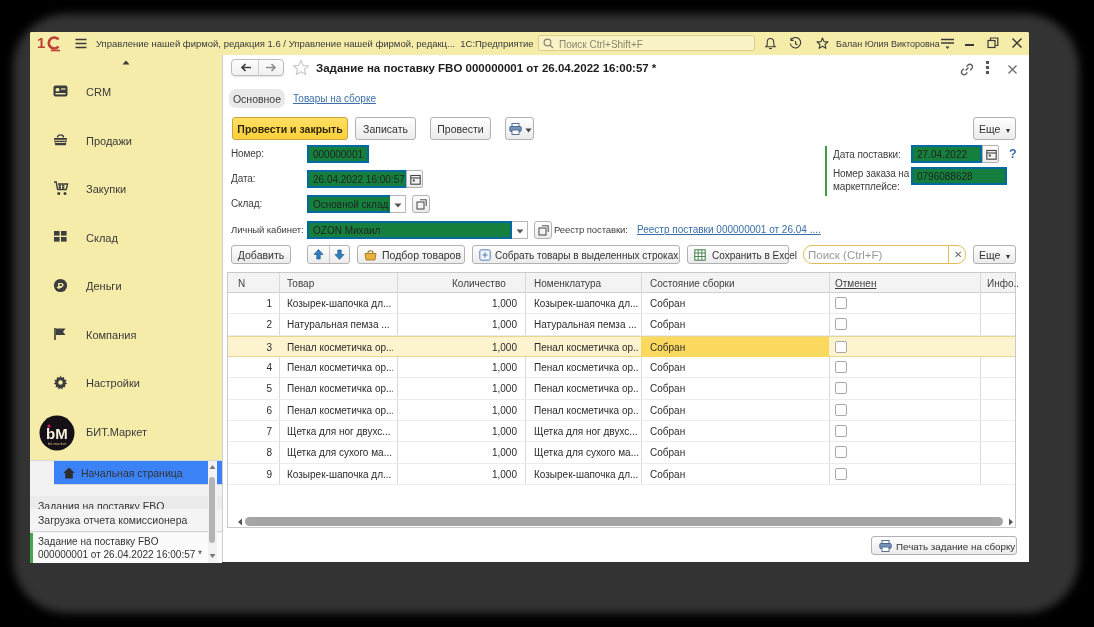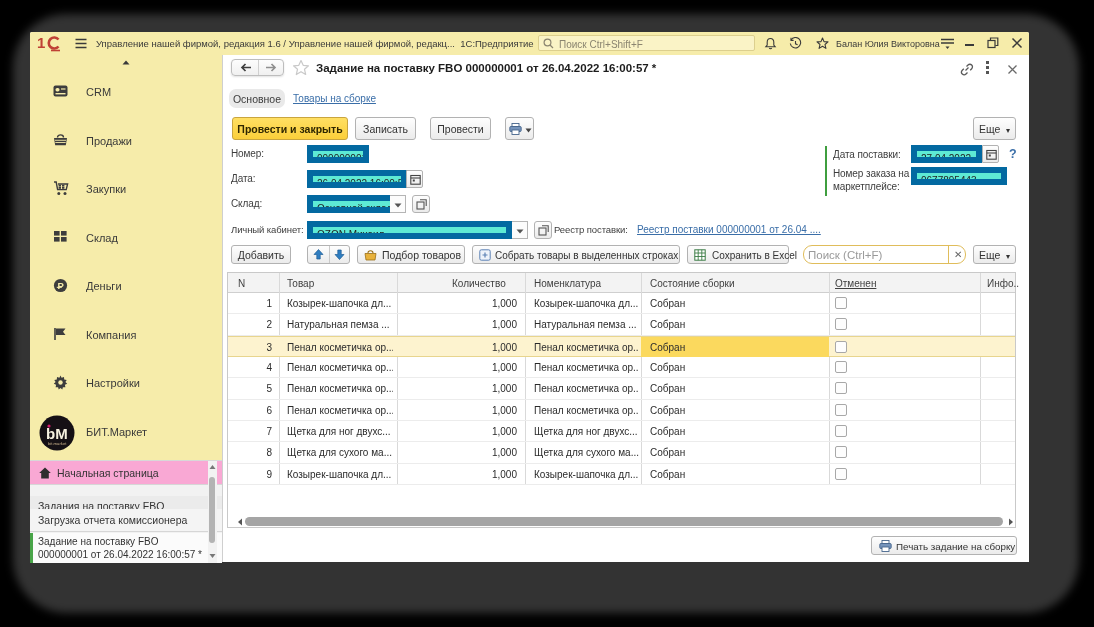--- a/index.html
+++ b/index.html
@@ -18,21 +18,21 @@
 .mitem{position:absolute;left:0;width:192px;height:20px;}
 .mitem .lbl{position:absolute;left:56px;top:4px;font-size:11px;color:#3a3a3a;}
 .mitem svg{position:absolute;left:23px;top:2px;}
 
 #navp{position:absolute;left:0;top:428px;width:192px;height:102px;background:#f2f2f2;border-top:1px solid #d8d8d8;}
 .nrow{position:absolute;left:0;width:192px;font-size:10.5px;color:#333;}
 
 #main{position:absolute;left:192px;top:23px;width:807px;height:507px;background:#fff;border-left:1px solid #cfcfcf;}
 .btn{position:absolute;border:1px solid #b2b2b2;border-radius:3px;background:linear-gradient(#fefefe,#ebebeb);
   font-size:10.5px;color:#333;text-align:center;white-space:nowrap;}
-.inp{position:absolute;border:6px solid #0369a1;background:#5eead4;font-size:10px;color:#222;
+.inp{position:absolute;border:2px solid #0369a1;background:#15803d;font-size:10px;color:#222;
   padding:2px 0 0 4px;white-space:nowrap;overflow:hidden;}
 .lab{position:absolute;font-size:10px;color:#3d3d3d;white-space:nowrap;letter-spacing:-0.1px;}
 .lnk{position:absolute;font-size:10px;color:#3a6ea8;text-decoration:underline;white-space:nowrap;}
 
 #tbl{position:absolute;left:4px;top:217px;width:789px;height:256px;border:1px solid #c9c9c9;background:#fff;}
 #thead{position:absolute;left:0;top:0;width:787px;height:20px;background:#f3f3f3;border-bottom:1px solid #cfcfcf;}
 .hc{position:absolute;top:5px;font-size:10px;color:#3f3f3f;white-space:nowrap;}
 .vline{position:absolute;top:0;width:1px;background:#d9d9d9;}
 .trow{position:absolute;left:0;width:787px;height:22px;border-bottom:1px solid #ececec;font-size:10px;color:#2b2b2b;}
 .tc{position:absolute;top:5px;white-space:nowrap;overflow:hidden;}
@@ -167,21 +167,21 @@
       <svg style="position:absolute;left:9px;top:0;" width="36" height="36" viewBox="0 0 36 36">
         <circle cx="18" cy="18" r="17.5" fill="#151015"></circle>
         <text x="7" y="24" font-family="Liberation Sans" font-size="15" font-weight="bold" fill="#f5f0df">bM</text>
         <circle cx="10" cy="11" r="1.6" fill="#d2196b"></circle>
         <text x="9" y="30" font-family="Liberation Sans" font-size="4.2" fill="#c9b08a">bit.market</text>
       </svg>
       <div class="lbl" style="top:11px;">БИТ.Маркет</div>
     </div>
   </div>
   <div id="navp">
-    <div class="nrow" style="top:0;height:24px;background:#f9a8d4;border-bottom:1px solid #d6d6d6;">
+    <div class="nrow" style="top:0;height:24px;background:#3b82f6;border-bottom:1px solid #d6d6d6;margin-left:24px;">
       <svg style="position:absolute;left:9px;top:6px;" width="12" height="12" viewBox="0 0 12 12">
         <path d="M6 0.5 L11.8 6 L9.8 6 L9.8 11.5 L2.2 11.5 L2.2 6 L0.2 6 Z" fill="#2e2e2e"></path>
       </svg>
       <div style="position:absolute;left:27px;top:6px;">Начальная страница</div>
     </div>
     <div class="nrow" style="top:35px;height:28px;background:#ebebeb;border-bottom:1px solid #d6d6d6;">
       <div style="position:absolute;left:8px;top:4px;">Задания на поставку FBO</div>
     </div>
     <div class="nrow" style="top:48px;height:23px;background:#f4f4f4;border-bottom:1px solid #d6d6d6;">
       <div style="position:absolute;left:8px;top:5px;">Загрузка отчета комиссионера</div>
@@ -289,21 +289,21 @@
     <div class="inp" style="left:688px;top:90px;width:71px;height:18px;">27.04.2022</div>
     <div class="btn" style="left:759px;top:90px;width:17px;height:18px;border-radius:0 2px 2px 0;">
       <svg class="abs" style="left:3px;top:3px;" width="11" height="11" viewBox="0 0 11 11">
         <rect x="0.8" y="1.5" width="9.4" height="8.7" fill="none" stroke="#444" stroke-width="1.1"></rect>
         <path d="M0.8 4 L10.2 4" stroke="#444" stroke-width="1.1"></path>
         <rect x="2.8" y="5.5" width="2" height="2" fill="#444"></rect>
       </svg>
     </div>
     <div class="abs" style="left:786px;top:92px;font-size:12.5px;font-weight:bold;color:#3a6ea8;">?</div>
     <div class="lab" style="left:610px;top:112px;line-height:13px;">Номер заказа на<br>маркетплейсе:</div>
-    <div class="inp" style="left:688px;top:112px;width:96px;height:18px;">0677895443</div>
+    <div class="inp" style="left:688px;top:112px;width:96px;height:18px;">0796088628</div>
 
     <div class="btn" style="left:8px;top:190px;width:60px;height:19px;padding-top:3px;">Добавить</div>
     <div class="btn" style="left:84px;top:190px;width:43px;height:19px;">
       <div class="abs" style="left:21px;top:0;width:1px;height:17px;background:#c9c9c9;"></div>
       <svg class="abs" style="left:5px;top:3px;" width="11" height="11" viewBox="0 0 11 11">
           <path d="M5.5 0.5 L10 5.5 L7.2 5.5 L7.2 10 L3.8 10 L3.8 5.5 L1 5.5 Z" fill="#2f7ec1" stroke="#1d5d96" stroke-width="0.7"></path>
         </svg>
       <svg class="abs" style="left:26px;top:3px;" width="11" height="11" viewBox="0 0 11 11">
           <path d="M5.5 10.5 L10 5.5 L7.2 5.5 L7.2 1 L3.8 1 L3.8 5.5 L1 5.5 Z" fill="#2f7ec1" stroke="#1d5d96" stroke-width="0.7"></path>
         </svg>

